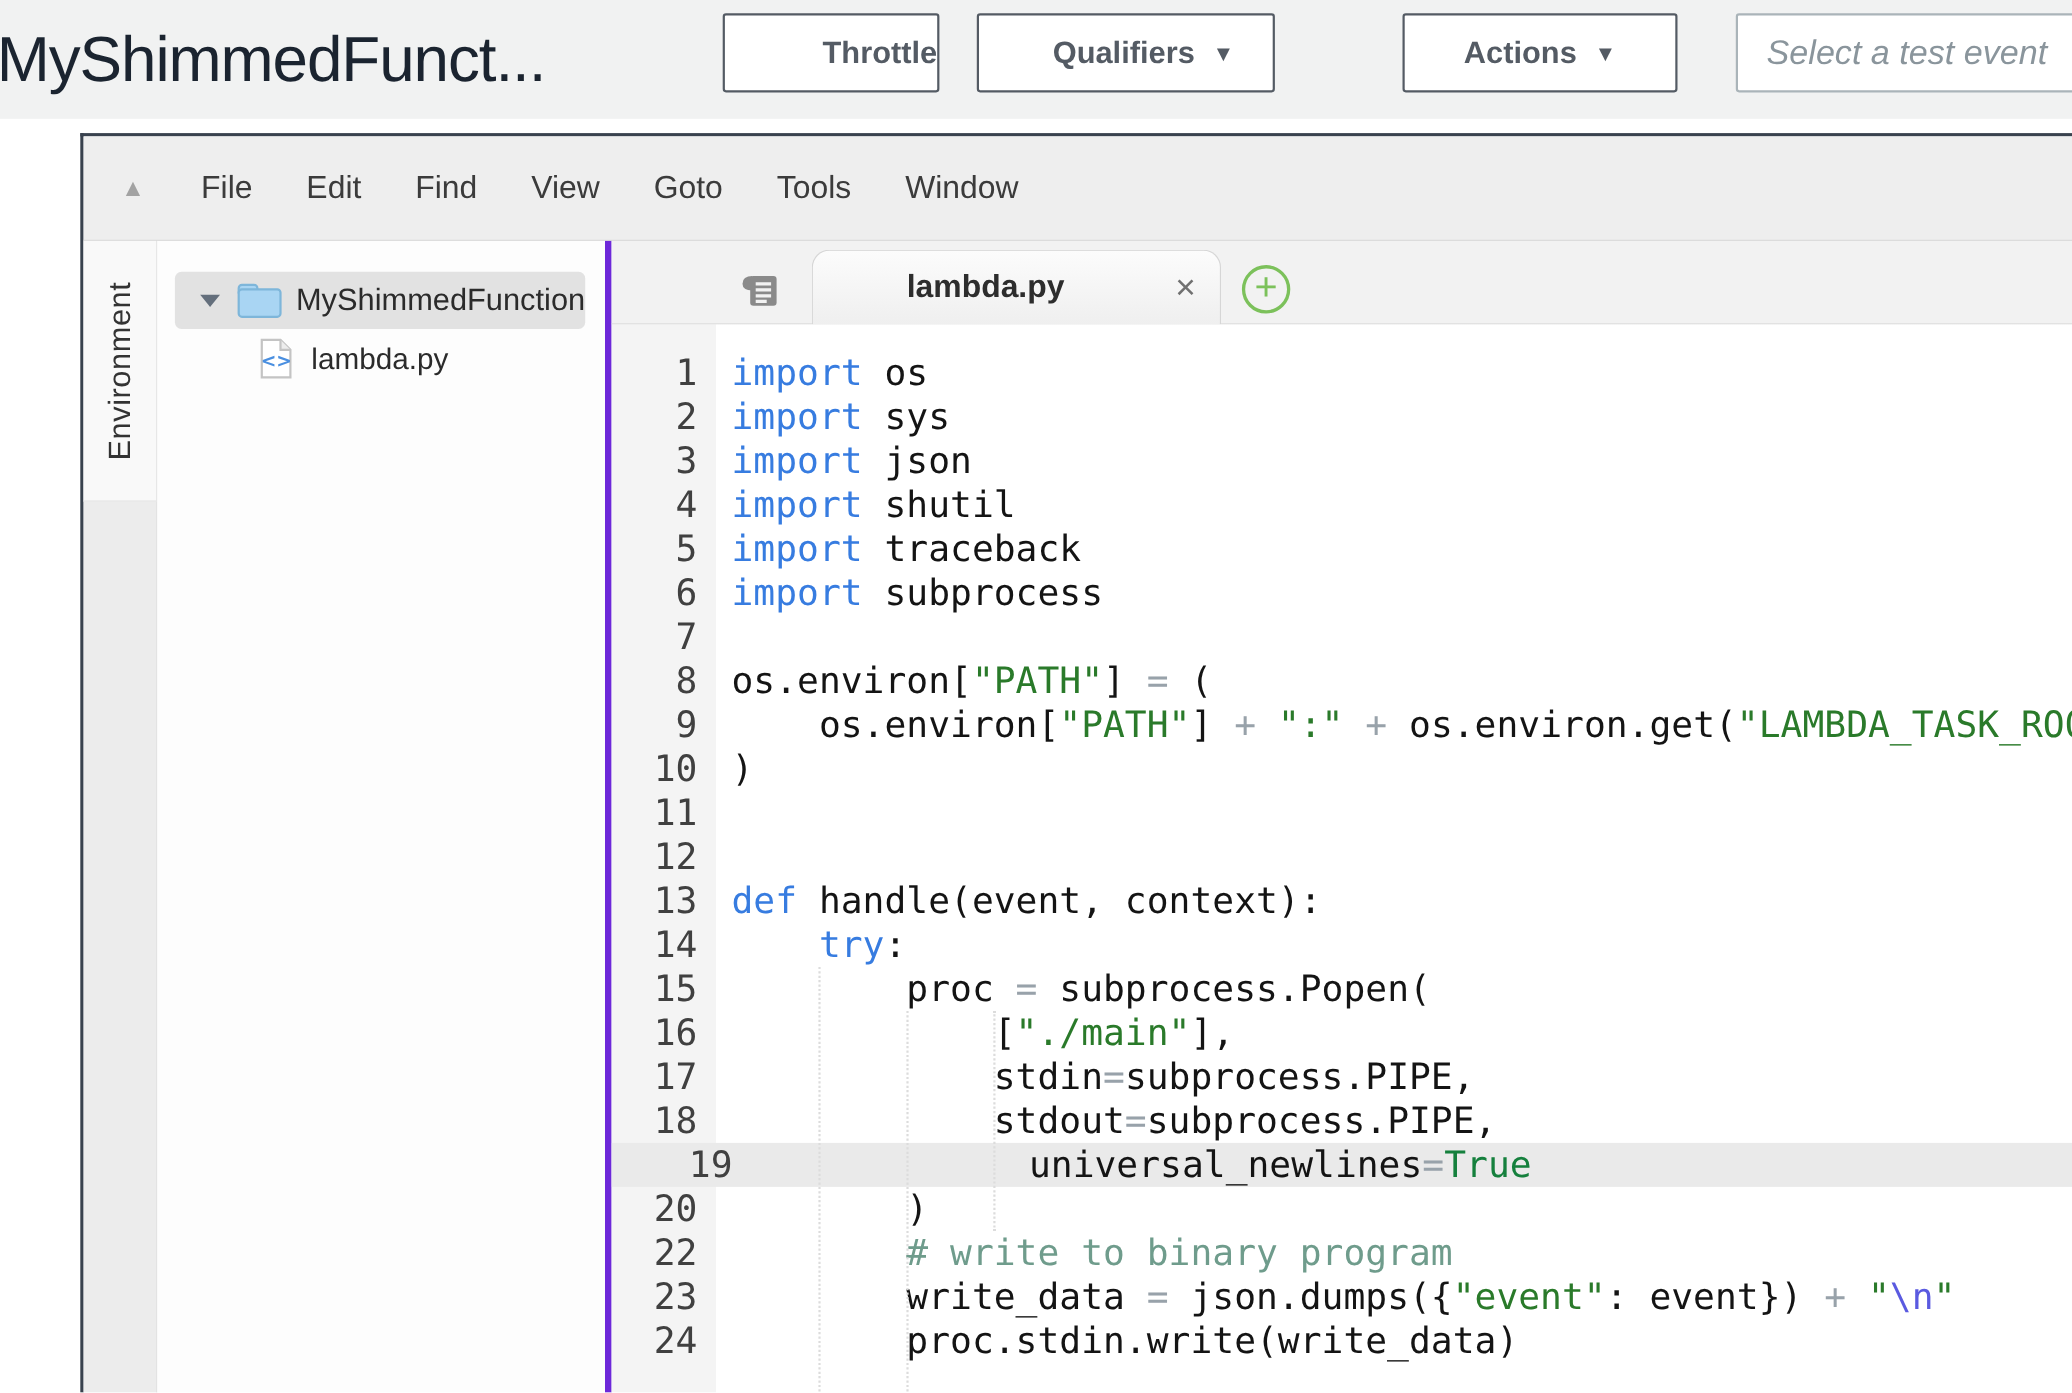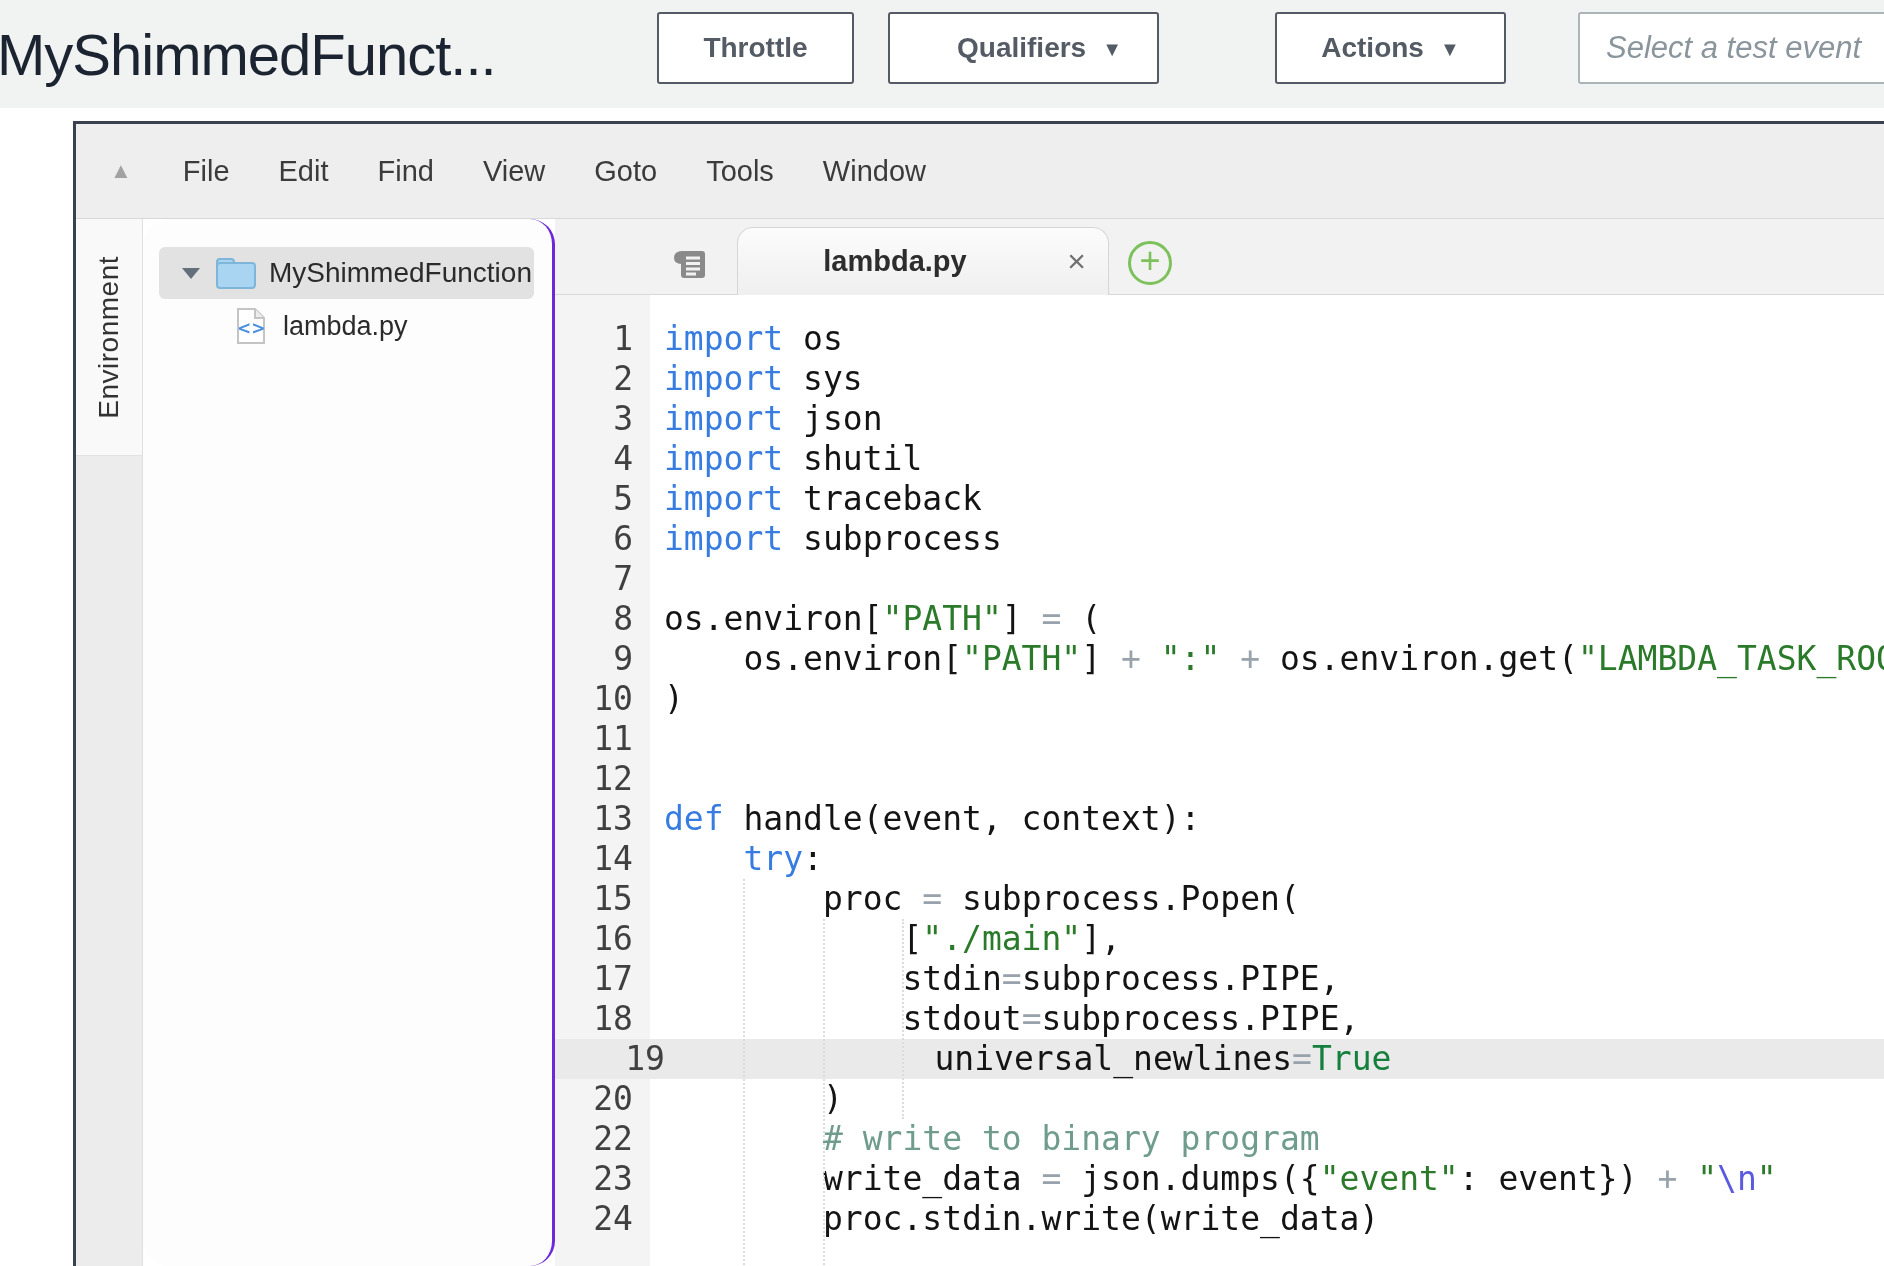--- a/index.html
+++ b/index.html
@@ -14,23 +14,23 @@
     position:absolute;left:-3px;top:0;height:108px;display:flex;align-items:center;
     font-size:58px;font-weight:400;color:#1b2430;letter-spacing:-1px;white-space:nowrap;
   }
   .hbtn{
     position:absolute;top:12px;height:72px;box-sizing:border-box;
     background:#ffffff;border:2px solid #545b64;border-radius:3px;
     display:flex;align-items:center;justify-content:center;gap:16px;
     font-size:28px;font-weight:bold;color:#545b64;cursor:pointer;
   }
   .hbtn .caret{font-size:20px;line-height:1;transform:translateY(1px);}
-  .btn-throttle{left:657px;width:197px;}
+  .btn-throttle{left:657px;width:197px;justify-content:flex-end;}
   .btn-qualifiers{left:888px;width:271px;padding-left:32px;}
-  .btn-actions{left:1275px;width:231px;}
+  .btn-actions{left:1275px;width:250px;}
   .select-event{
     position:absolute;left:1578px;top:12px;width:342px;height:72px;box-sizing:border-box;
     background:#ffffff;border:2px solid #aab4b9;border-radius:3px;
     display:flex;align-items:center;padding-left:26px;
     font-size:31px;font-style:italic;color:#8a959c;cursor:pointer;white-space:nowrap;overflow:hidden;
   }
   
   .ide{
     position:absolute;left:73px;top:121px;width:1811px;height:1145px;
     border-left:3px solid #39424e;border-top:3px solid #39424e;
@@ -47,21 +47,21 @@
   .strip{flex:0 0 66px;background:#ececec;border-right:1px solid #e0e0e0;}
   .env-tab{
     width:66px;height:236px;background:#f9f9f9;border-bottom:1px solid #e2e2e2;
     display:flex;align-items:center;justify-content:center;cursor:pointer;
   }
   .env-tab span{
     writing-mode:vertical-rl;transform:rotate(180deg);
     font-size:28px;color:#333333;letter-spacing:0.5px;
   }
   
-  .tree{flex:0 0 412px;background:#fdfdfd;border-right:3px solid #6d28d9;padding-top:28px;box-sizing:border-box;border-radius:25px;}
+  .tree{flex:0 0 412px;background:#fdfdfd;border-right:6px solid #6d28d9;padding-top:28px;box-sizing:border-box;}
   .folder-row{
     margin:0 18px 4px 16px;height:52px;background:#e2e2e2;border-radius:6px;
     display:flex;align-items:center;cursor:pointer;
   }
   .tree-caret{margin-left:22px;display:flex;}
   .folder-ico{margin-left:14px;display:flex;}
   .folder-label{margin-left:12px;font-size:28px;color:#2b2b2b;white-space:nowrap;}
   .file-row{height:46px;display:flex;align-items:center;padding-left:92px;cursor:pointer;}
   .ficon{display:flex;width:32px;justify-content:center;}
   .flabel{margin-left:16px;font-size:27px;color:#2b2b2b;}

